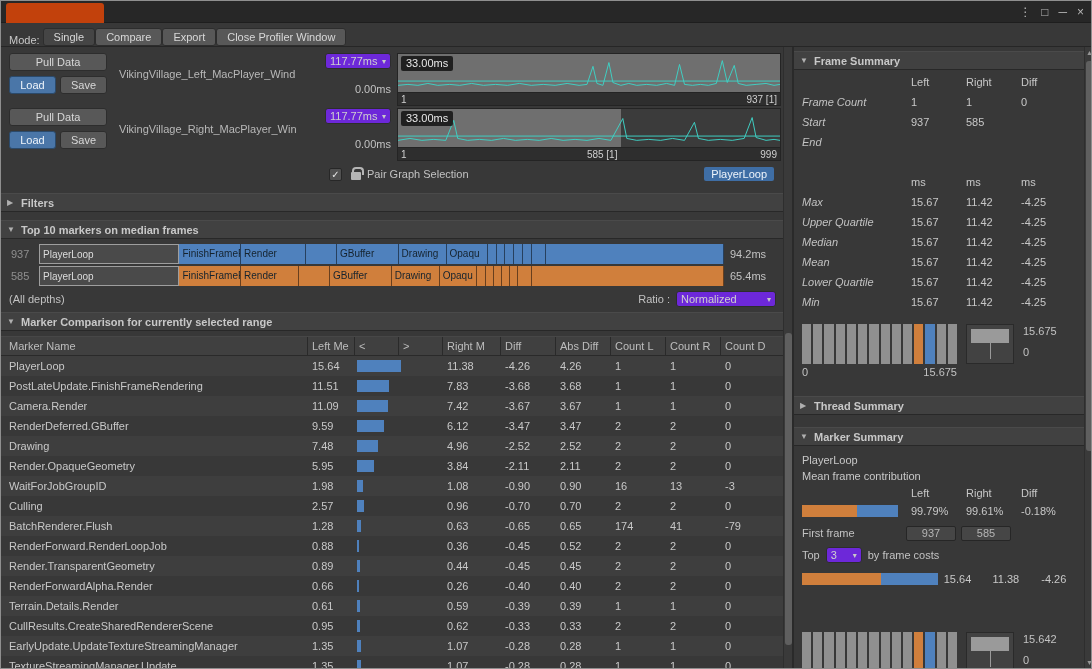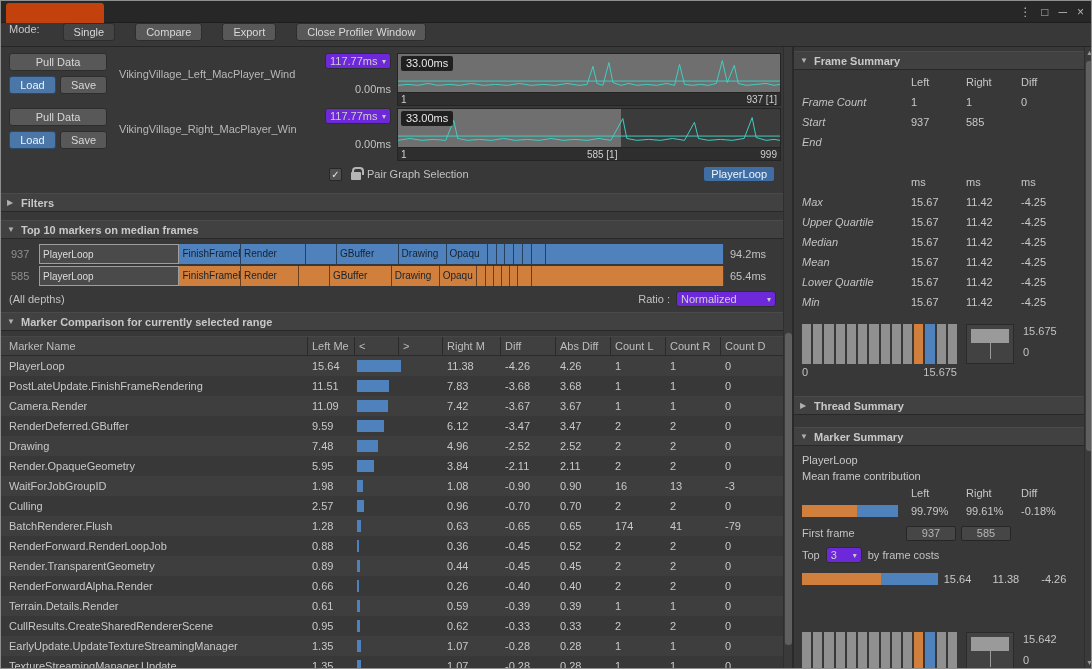--- a/index.html
+++ b/index.html
@@ -10,21 +10,21 @@
   
   .tabbar{position:absolute;left:0;top:0;right:0;height:22px;background:#272727;border-bottom:1px solid #1e1e1e;}
   .tab{position:absolute;left:5px;top:2px;height:20px;background:#c2410c;border-radius:3px 3px 0 0;
        padding:16px 11px;line-height:20px;color:#cccccc;}
   .win-controls{position:absolute;right:7px;top:0;height:22px;display:flex;align-items:center;gap:10px;
                 color:#b8b8b8;font-size:12px;}
   .win-controls span{cursor:default;line-height:22px;}
 
   
   .toolbar{position:absolute;left:0;top:22px;right:0;height:24px;background:#383838;border-bottom:1px solid #262626;
-           display:flex;align-items:flex-start;padding-left:8px;gap:20px;}
+           display:flex;align-items:flex-end;padding-left:8px;gap:0;}
   .mode-label{margin-right:3px;color:#c8c8c8;}
   .tbtn{height:18px;background:#585858;border:1px solid #2d2d2d;border-radius:3px;color:#d8d8d8;
         font:11px "Liberation Sans",sans-serif;padding:0 10px;}
   .tbtn.pressed{background:#454545;}
 
   
   .left-pane{position:absolute;left:0;top:46px;width:783px;bottom:0;overflow:hidden;padding-top:6px;}
   .rp-divider{position:absolute;left:791px;top:46px;width:2px;bottom:0;background:#2a2a2a;}
   .right-pane{position:absolute;left:793px;top:46px;width:290px;bottom:0;overflow:hidden;padding-top:4px;background:#383838;}
 

